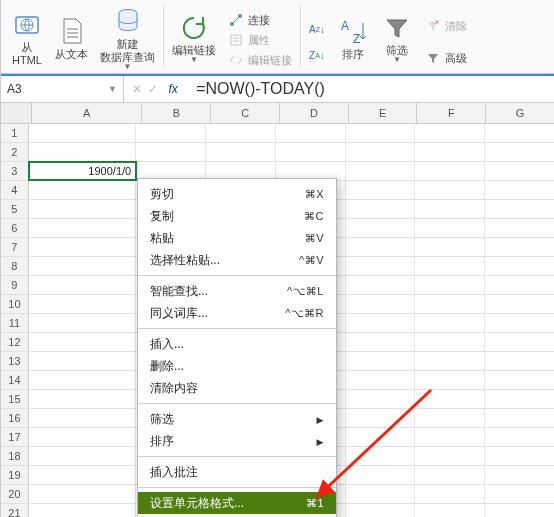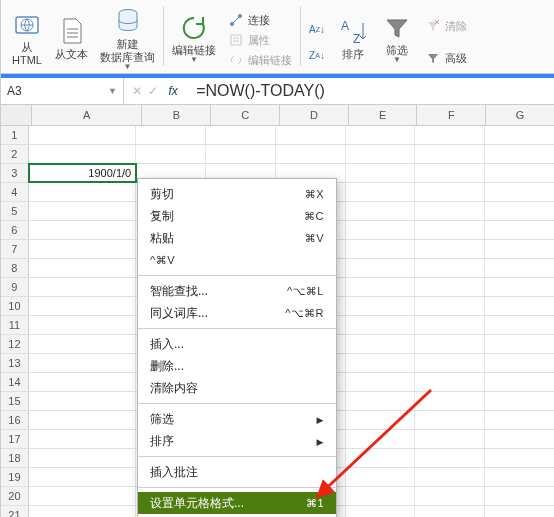--- a/index.html
+++ b/index.html
@@ -6,21 +6,21 @@
 .app{width:554px;height:517px;position:relative;overflow:hidden;background:#fff;border-left:1px solid #ccc}
 .ribbon{height:71px;background:#fafafa;border-bottom:1px solid #ccc;display:flex;align-items:flex-start;padding:2px 4px 0 4px;gap:0;position:relative}
 .rgroup{display:flex;flex-direction:column;align-items:center;padding:0 6px;height:68px;justify-content:center}
 .rgroup.big{padding-top:2px}
 .rsep{width:1px;background:#d8d8d8;height:60px;margin:4px 2px 0 2px}
 .ricon{width:32px;height:32px;display:flex;align-items:center;justify-content:center}
 .rlabel{font-size:11px;color:#444;text-align:center;line-height:13px;margin-top:0}
 .drop{font-size:8px;color:#666;margin-top:-2px}
 .smallrow{display:flex;align-items:center;gap:4px;height:20px;font-size:11px;color:#444}
 .smallrow .si{width:16px;height:16px;display:flex;align-items:center;justify-content:center}
-.namebox{height:26px;border-top:4px solid #3b82f6;border-bottom:1px solid #ccc;display:flex;align-items:center;background:#fff}
+.namebox{height:26px;border-top:2px solid #3b82f6;border-bottom:1px solid #ccc;display:flex;align-items:center;background:#fff}
 .namebox .cellname{width:110px;height:26px;border-right:1px solid #ccc;display:flex;align-items:center;padding:0 6px;font-size:12px;color:#333}
 .namebox .fxbtns{display:flex;align-items:center;gap:6px;padding:0 8px;color:#888}
 .namebox .fx{width:18px;text-align:center;color:#0c4a6e;font-style:italic}
 .namebox .formula{flex:1;padding:0 6px;font-size:16px;color:#333}
 .sheet{position:relative}
 .colhdr{display:flex;height:20px;border-bottom:1px solid #ccc;background:#f3f3f3}
 .corner{width:30px;border-right:1px solid #ccc;background:#eee}
 .ch{border-right:1px solid #ccc;display:flex;align-items:center;justify-content:center;color:#555;font-size:11px;background:#f3f3f3}
 .ch.A{width:110px}
 .ch.o{width:68px}
@@ -423,20 +423,21 @@
       </div>
   <div class="mi">
         <span class="lab">复制</span>
         <span class="sc">⌘C</span>
       </div>
   <div class="mi">
         <span class="lab">粘贴</span>
         <span class="sc">⌘V</span>
       </div>
   <div class="mi">
+        <span class="lab">选择性粘贴...</span>
         <span class="sc">^⌘V</span>
       </div>
   <div class="msep"></div>
   <div class="mi">
         <span class="lab">智能查找...</span>
         <span class="sc">^⌥⌘L</span>
       </div>
   <div class="mi">
         <span class="lab">同义词库...</span>
         <span class="sc">^⌥⌘R</span>

